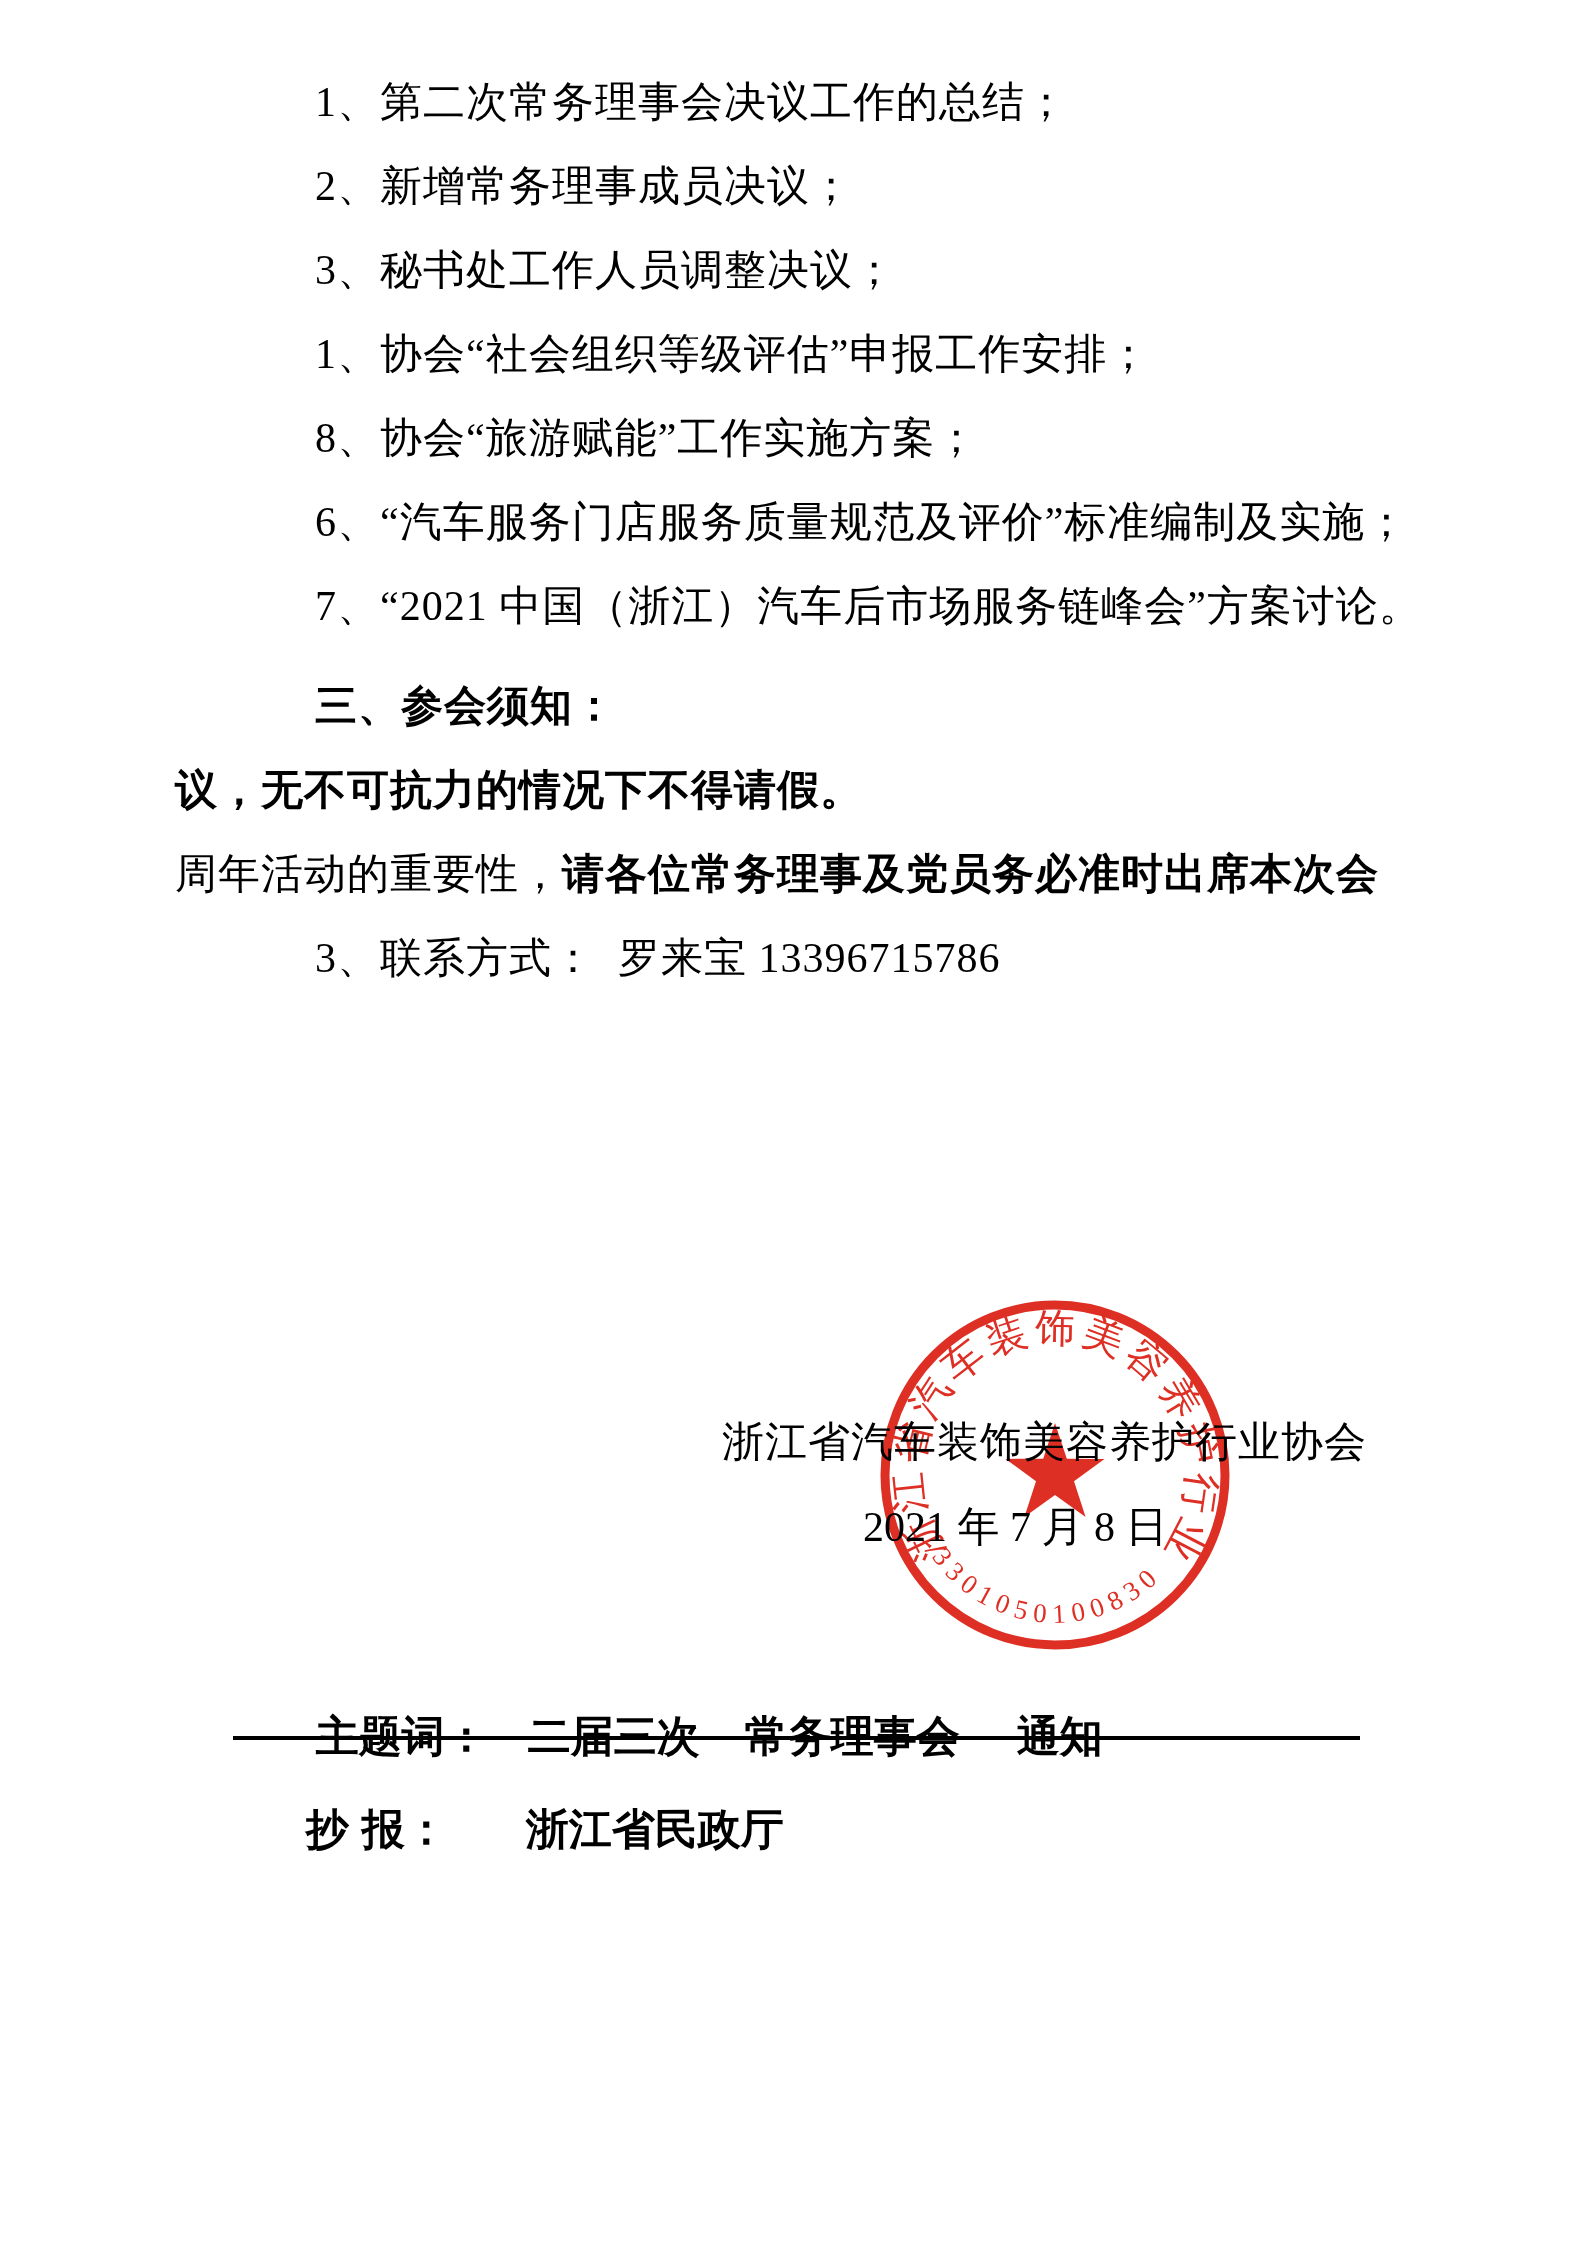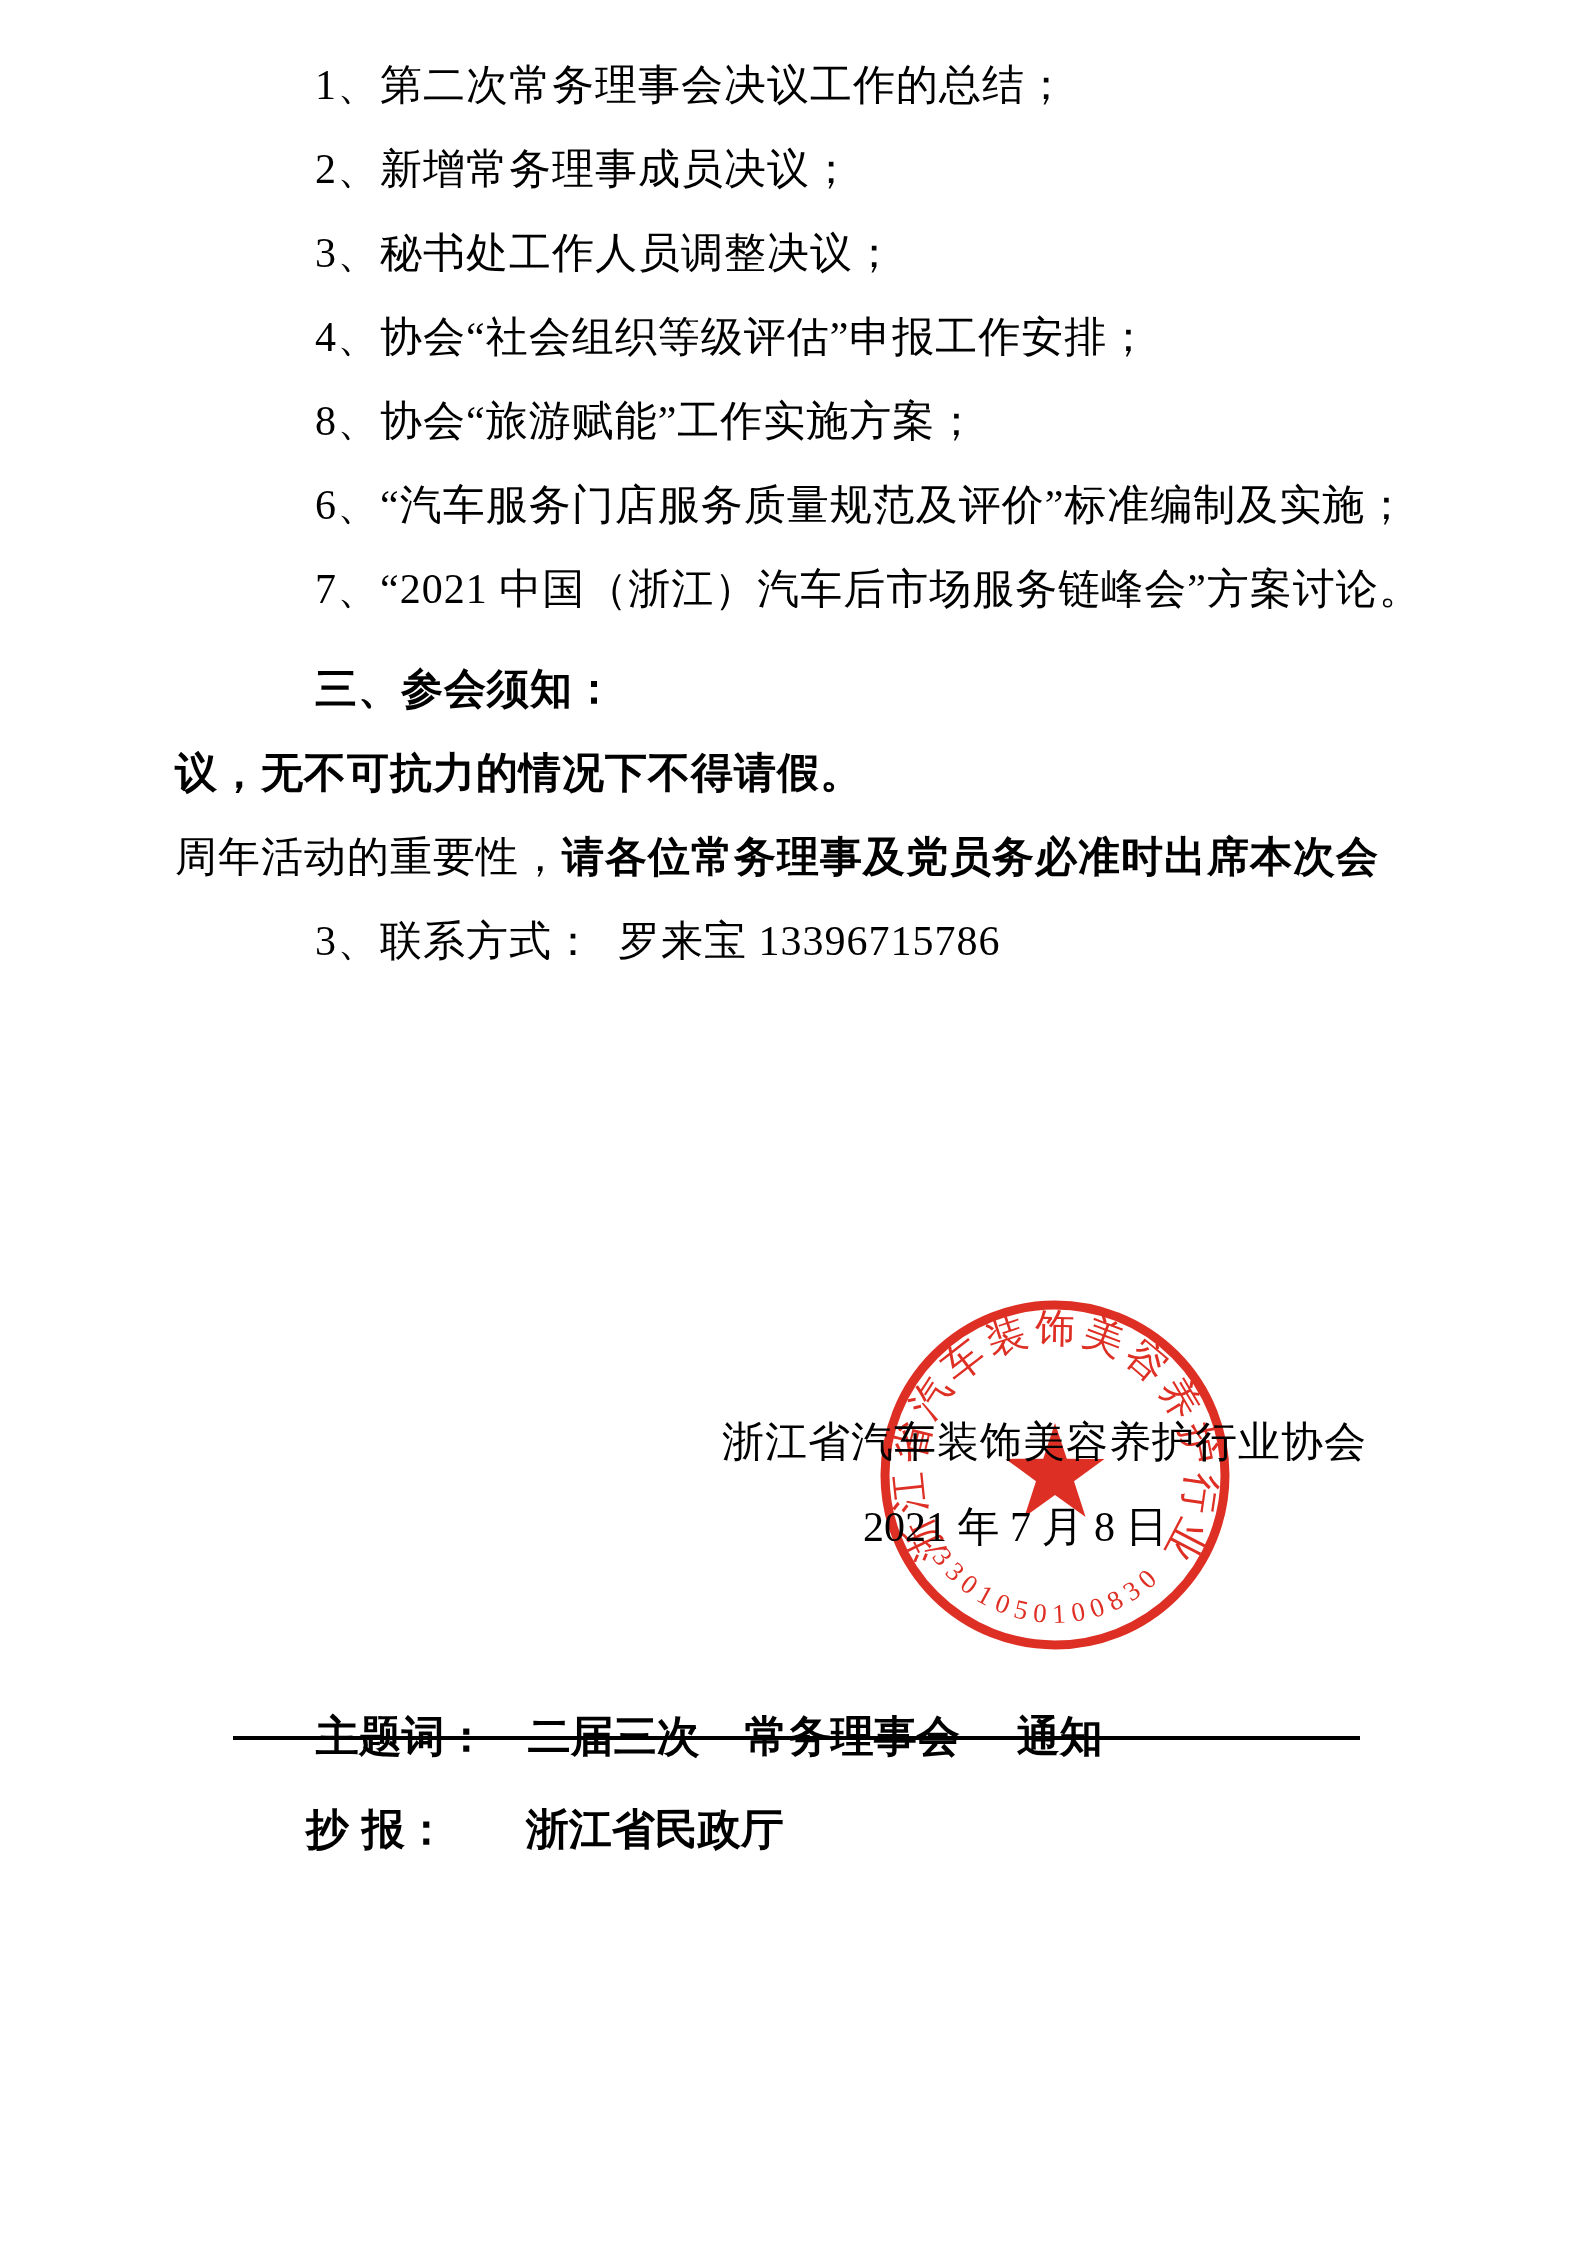--- a/index.html
+++ b/index.html
@@ -8,21 +8,21 @@
     width: 1587px;
     height: 2245px;
     background: #ffffff;
     overflow: hidden;
     font-family: "Liberation Serif", "DejaVu Serif", serif;
     color: #000000;
   }
   .body-text {
     position: absolute;
     left: 175px;
-    top: 43px;
+    top: 60px;
     width: 1262px;
   }
   .line {
     white-space: pre;
     font-size: 42px;
     line-height: 84px;
     height: 84px;
     letter-spacing: 1px;
   }
   .indent { padding-left: 140px; }
@@ -97,21 +97,21 @@
 </style>
 </head>
 <body>
 
 <div class="page">
 
   <div class="body-text">
     <div class="line indent"><span>1、第二次常务理事会决议工作的总结；</span></div>
     <div class="line indent"><span>2、新增常务理事成员决议；</span></div>
     <div class="line indent"><span>3、秘书处工作人员调整决议；</span></div>
-    <div class="line indent"><span>4、协会“社会组织等级评估”申报工作安排；</span></div>
+    <div class="line indent"><span>1、协会“社会组织等级评估”申报工作安排；</span></div>
     <div class="line indent"><span>8、协会“旅游赋能”工作实施方案；</span></div>
     <div class="line indent"><span>6、“汽车服务门店服务质量规范及评价”标准编制及实施；</span></div>
     <div class="line indent"><span>7、“2021 中国（浙江）汽车后市场服务链峰会”方案讨论。</span></div>
     <div class="line indent space-before"><span class="seg-bold">三、参会须知：</span></div>
     <div class="line"><span class="seg-bold">议，无不可抗力的情况下不得请假。</span></div>
     <div class="line"><span>周年活动的重要性，</span><span class="seg-bold">请各位常务理事及党员务必准时出席本次会</span></div>
     <div class="line indent"><span>3、联系方式：  罗来宝 13396715786</span></div>
   </div>
 
   <div class="sig-org">浙江省汽车装饰美容养护行业协会</div>

